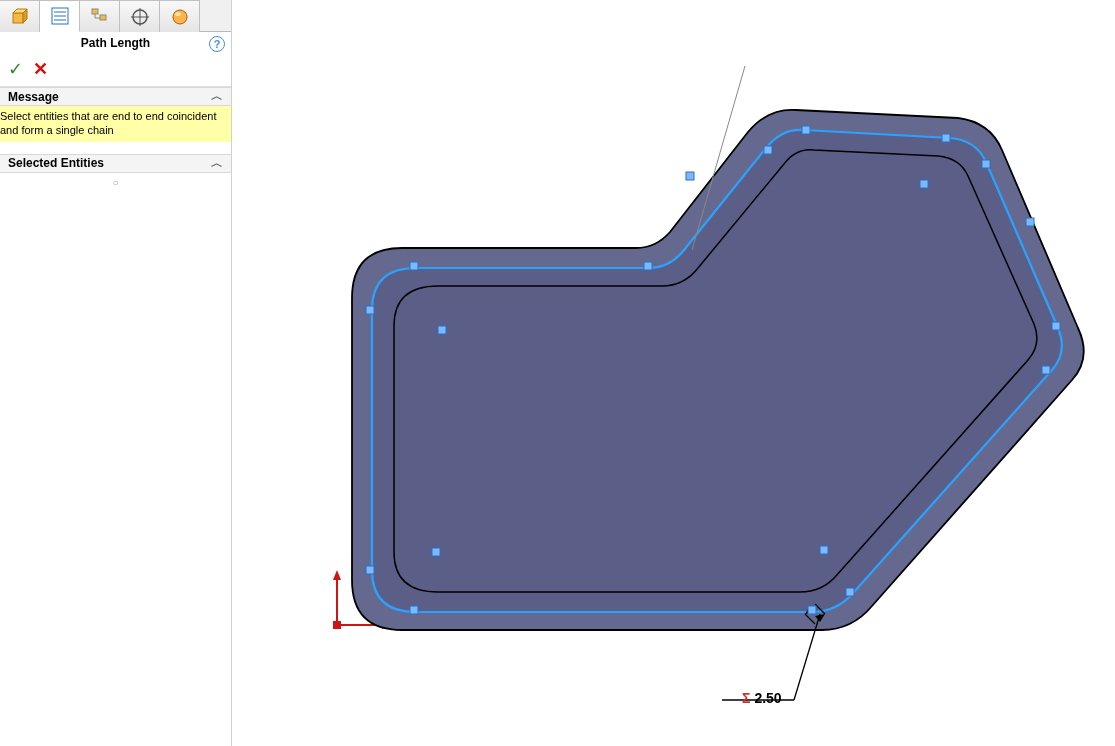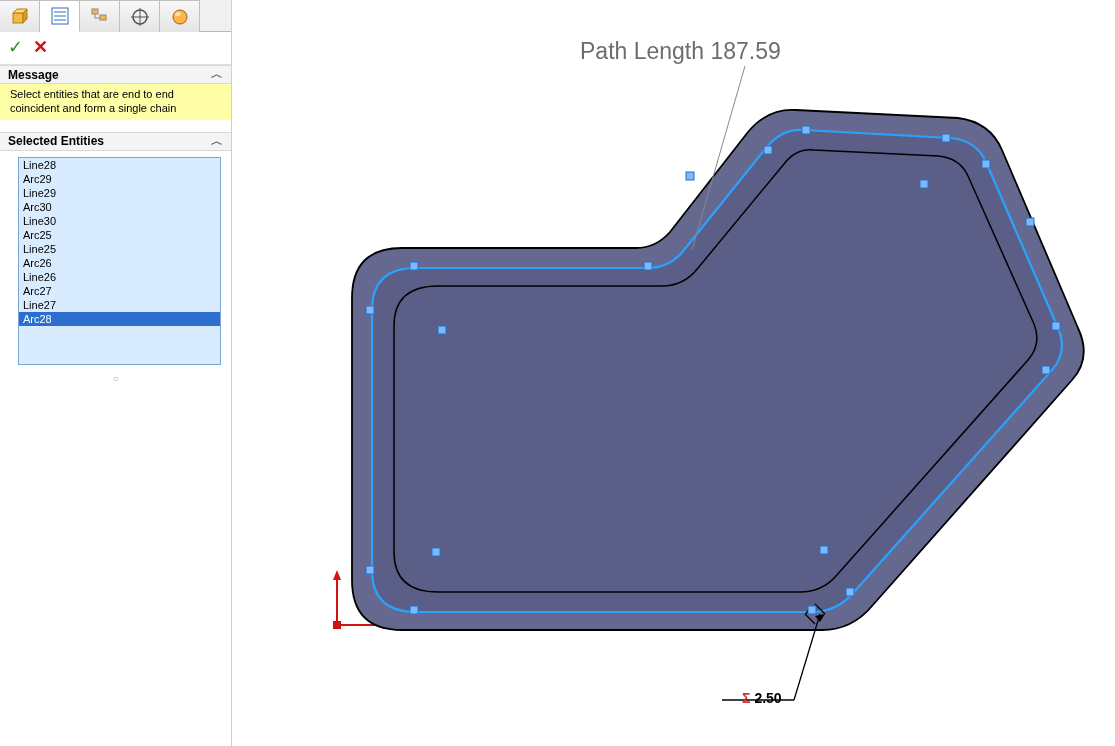--- a/index.html
+++ b/index.html
@@ -77,21 +77,21 @@
     padding: 0 8px;
     font-weight: bold;
     display: flex;
     justify-content: space-between;
     align-items: center;
     cursor: pointer;
   }
   .chev { color: #666; font-size: 12px; }
   .message-body {
     background: #ffffa8;
-    padding: 4px 10px;
+    padding: 4px 0;
     font-size: 11px;
     line-height: 1.25;
     margin-bottom: 12px;
   }
   .entity-list {
     margin: 6px 10px 4px 18px;
     border: 1px solid #7aa7d8;
     background: #d9ecff;
     height: 208px;
     overflow: hidden;
@@ -169,50 +169,40 @@
         </svg>
     </div>
     <div class="tab">
       <svg width="20" height="20">
           <circle cx="10" cy="10" r="7" fill="#ffb44a" stroke="#a06010"></circle>
           <ellipse cx="8" cy="7" rx="3" ry="2" fill="#ffe0a8"></ellipse>
         </svg>
     </div>
   </div>
 
+  <div class="title-row">
+    <span>Path Length</span>
+    <span class="help-icon">?</span>
+  </div>
 
   <div class="confirm-row">
     <span class="ok-btn">✓</span>
     <span class="cancel-btn">✕</span>
   </div>
 
   <div class="section-header">
     <span>Message</span>
     <span class="chev">︿</span>
   </div>
   <div class="message-body">Select entities that are end to end coincident and form a single chain</div>
 
   <div class="section-header">
     <span>Selected Entities</span>
     <span class="chev">︿</span>
   </div>
-  <div class="entity-list" id="entity-list">
-      <div class="entity-item">Line28</div>
-      <div class="entity-item">Arc29</div>
-      <div class="entity-item">Line29</div>
-      <div class="entity-item">Arc30</div>
-      <div class="entity-item">Line30</div>
-      <div class="entity-item">Arc25</div>
-      <div class="entity-item">Line25</div>
-      <div class="entity-item">Arc26</div>
-      <div class="entity-item">Line26</div>
-      <div class="entity-item">Arc27</div>
-      <div class="entity-item">Line27</div>
-      <div class="entity-item selected">Arc28</div>
-    </div>
   <div class="slider-dot">○</div>
 </div>
 
 <div class="drag-handle"></div>
 
 <div class="canvas">
   <svg width="883" height="746">
 
     <g>
       <line x1="105" y1="625" x2="105" y2="575" stroke="#d01414" stroke-width="2"></line>
@@ -313,18 +303,17 @@
       <rect class="handle" x="614" y="588" width="8" height="8"></rect>
       <rect class="handle" x="794" y="218" width="8" height="8"></rect>
       <rect class="handle" x="688" y="180" width="8" height="8"></rect>
       <rect class="handle" x="454" y="172" width="8" height="8"></rect>
       <rect class="handle" x="206" y="326" width="8" height="8"></rect>
       <rect class="handle" x="588" y="546" width="8" height="8"></rect>
       <rect class="handle" x="200" y="548" width="8" height="8"></rect>
     </g>
   </svg>
 
-  <div class="label" style="left:348px; top:38px;">Path Length 187.59</div>
 
   <div class="dim-label" style="left:494px; top:690px;margin-left:16px;">
     <span class="sigma">Σ</span><span>2.50</span>
   </div>
 </div>
 
 </body></html>

